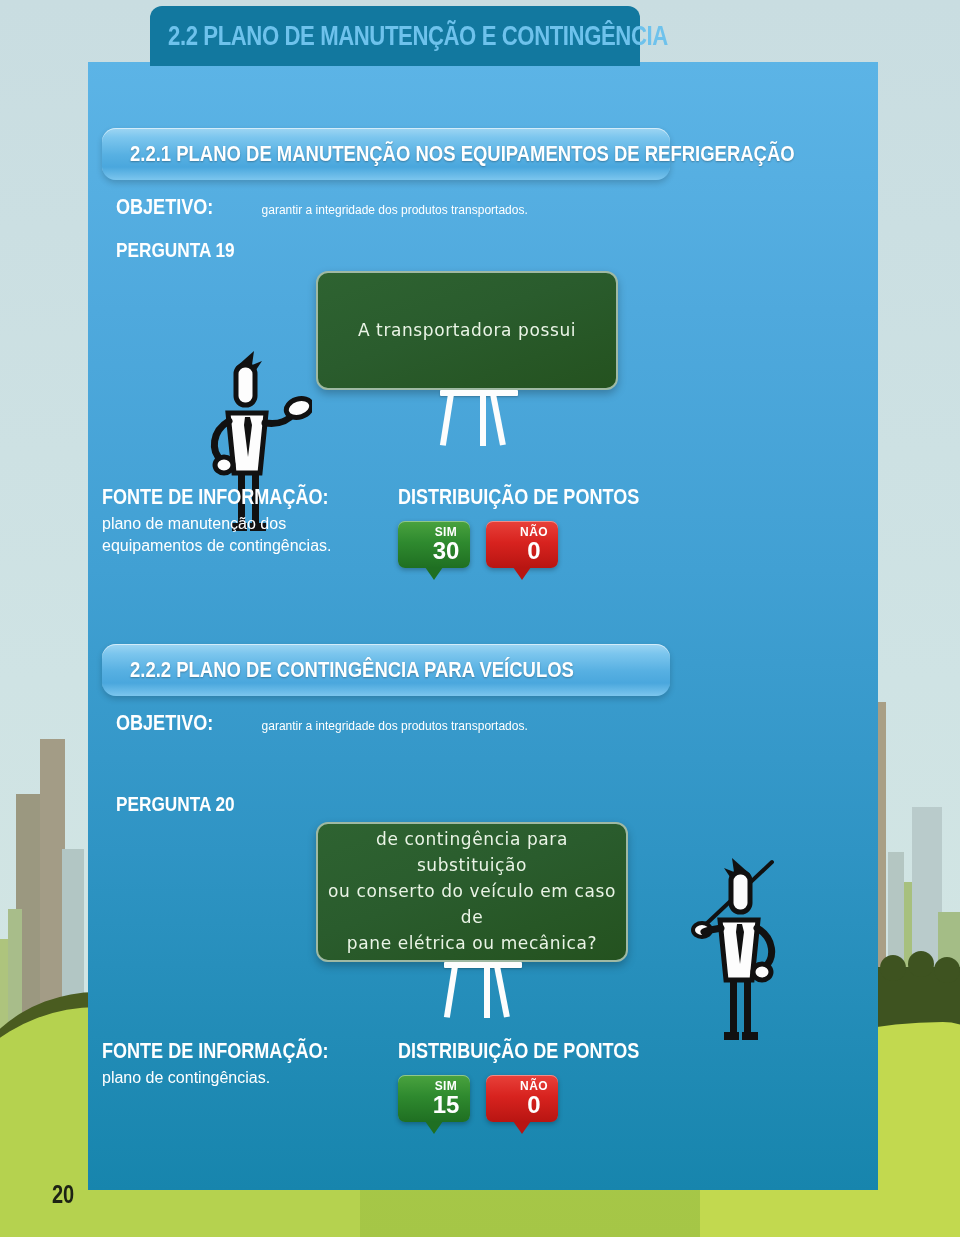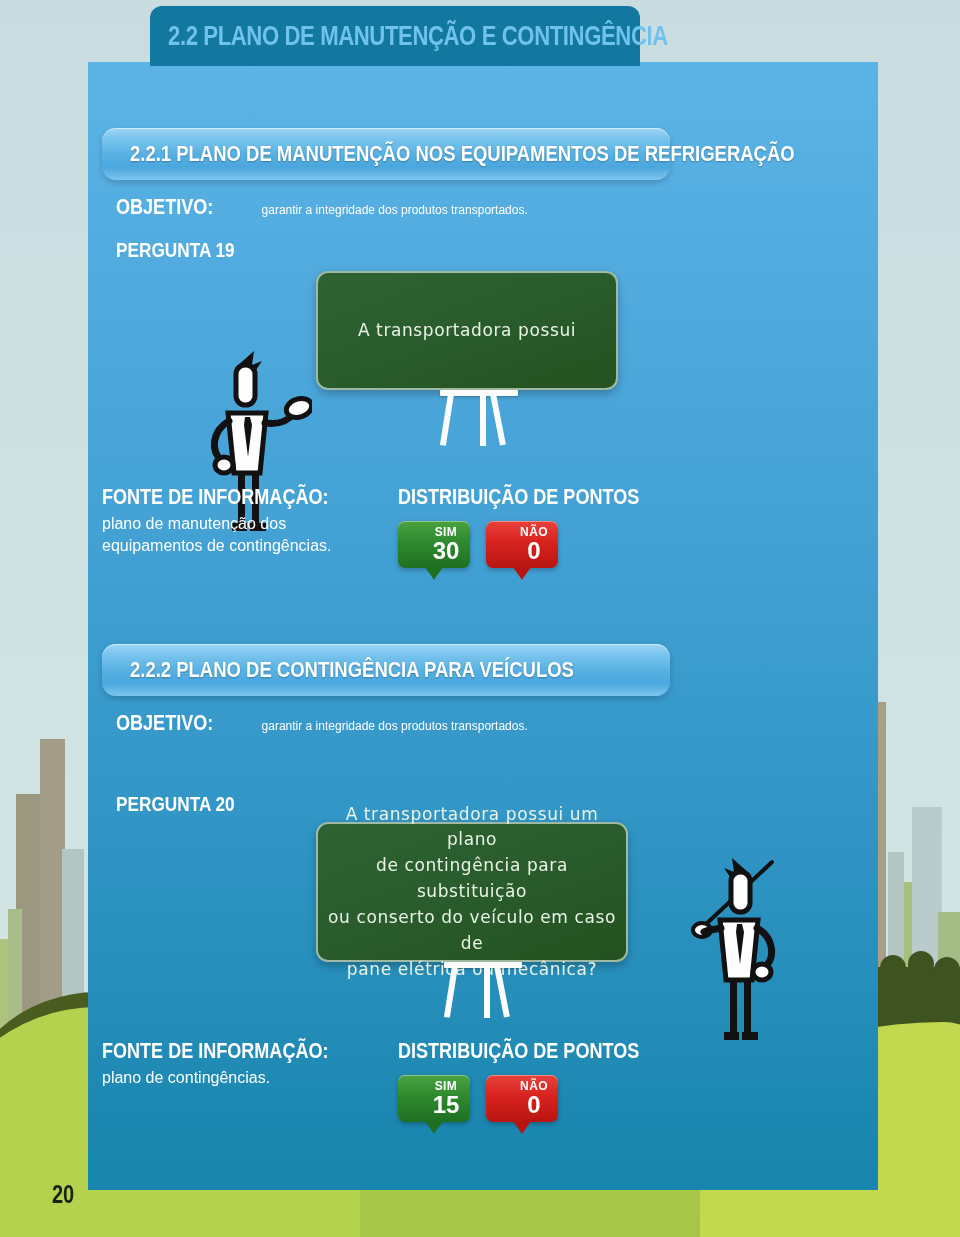--- a/index.html
+++ b/index.html
@@ -322,21 +322,20 @@
       <span class="lbl">OBJETIVO:</span>
       <span class="val">garantir a integridade dos produtos transportados.</span>
     </div>
   </div>
 
   <div class="pergunta" style="position:absolute; left:14px; top:730px;">PERGUNTA 20</div>
 
   <div class="board-wrap" style="position:absolute; left:228px; top:760px;">
     <div class="board" style="width:312px; height:140px;">
       <div class="q">
-        <div>A transportadora possui um plano</div>
         <div>de contingência para substituição</div>
         <div>ou conserto do veículo em caso de</div>
         <div>pane elétrica ou mecânica?</div>
       </div>
     </div>
     <div class="easel" style="left:124px; top:140px; width:110px; height:56px;">
       <div class="bar" style="left:4px; top:0; width:78px;"></div>
       <div class="leg" style="left:12px; top:4px;  height:52px; transform:rotate(9deg);  transform-origin:top center;"></div>
       <div class="leg" style="left:44px; top:4px;  height:52px;"></div>
       <div class="leg" style="left:54px; top:4px;  height:52px; transform:rotate(-11deg); transform-origin:top center;"></div>

